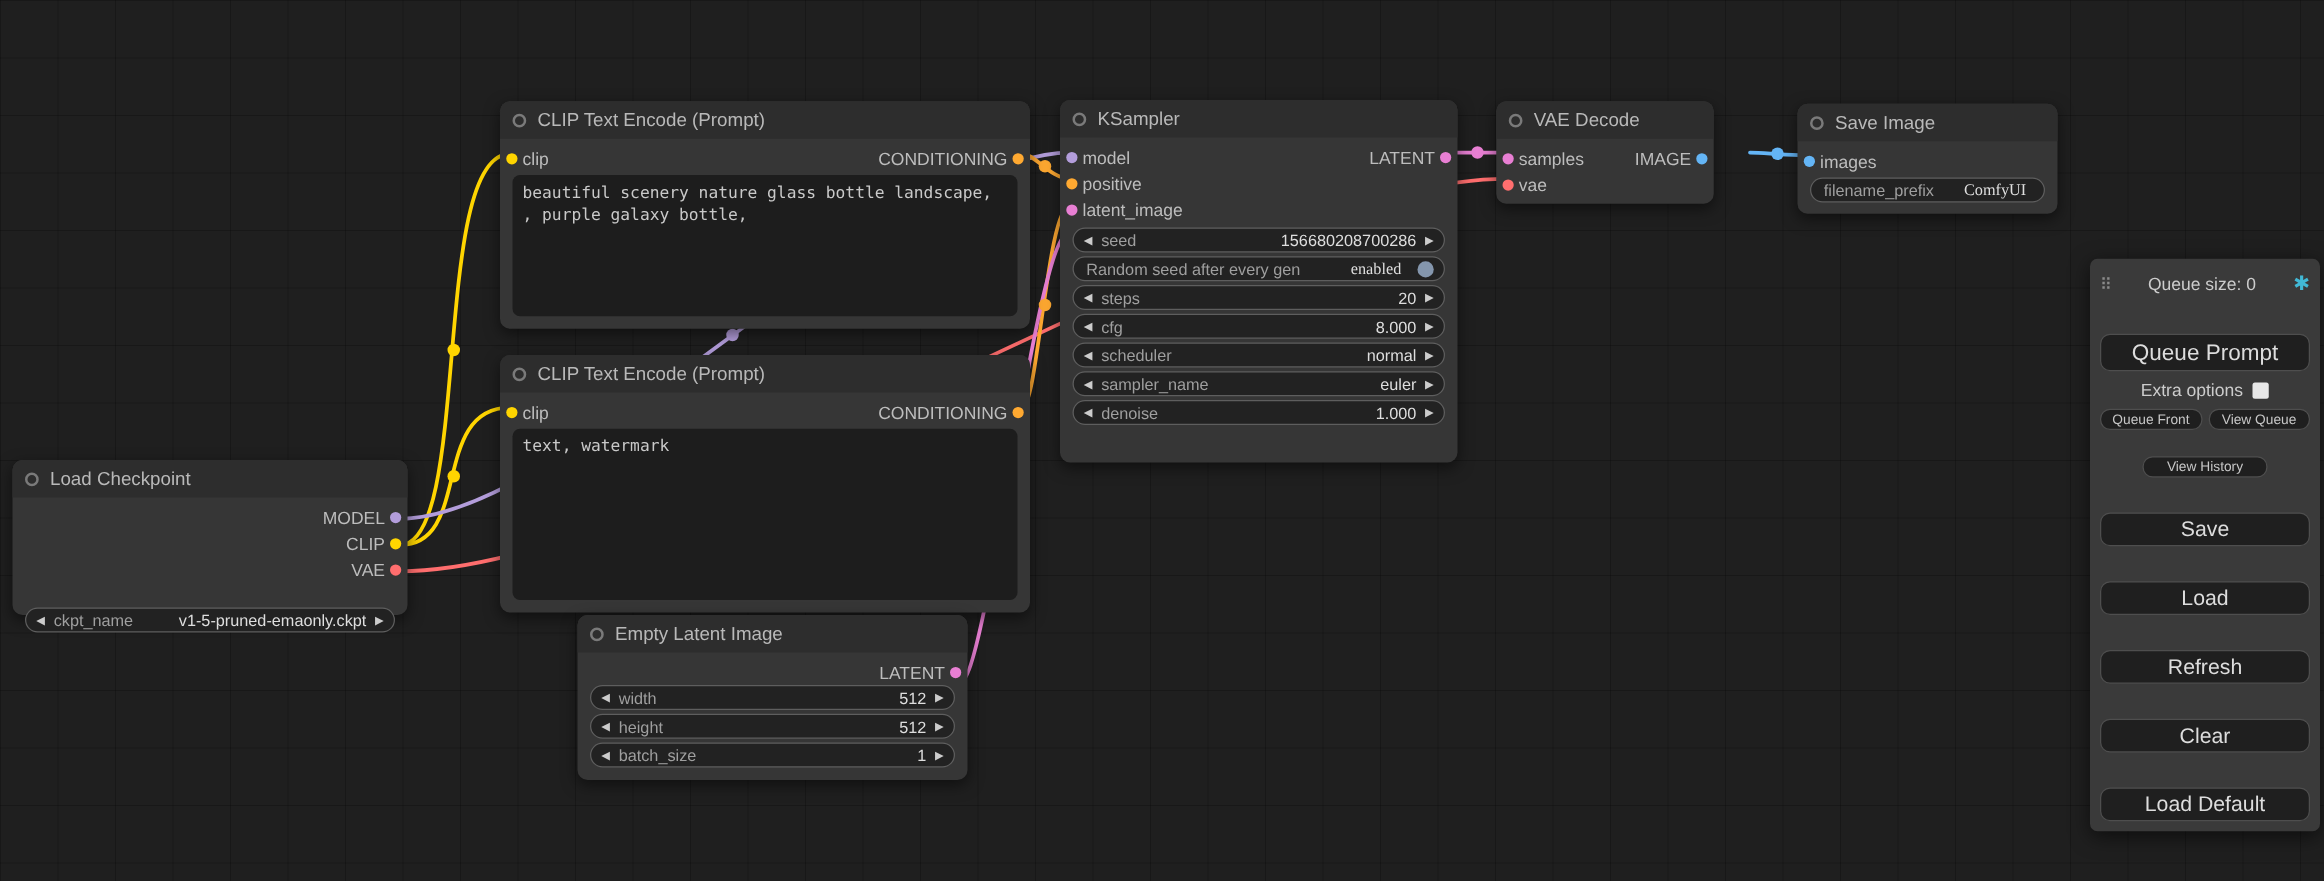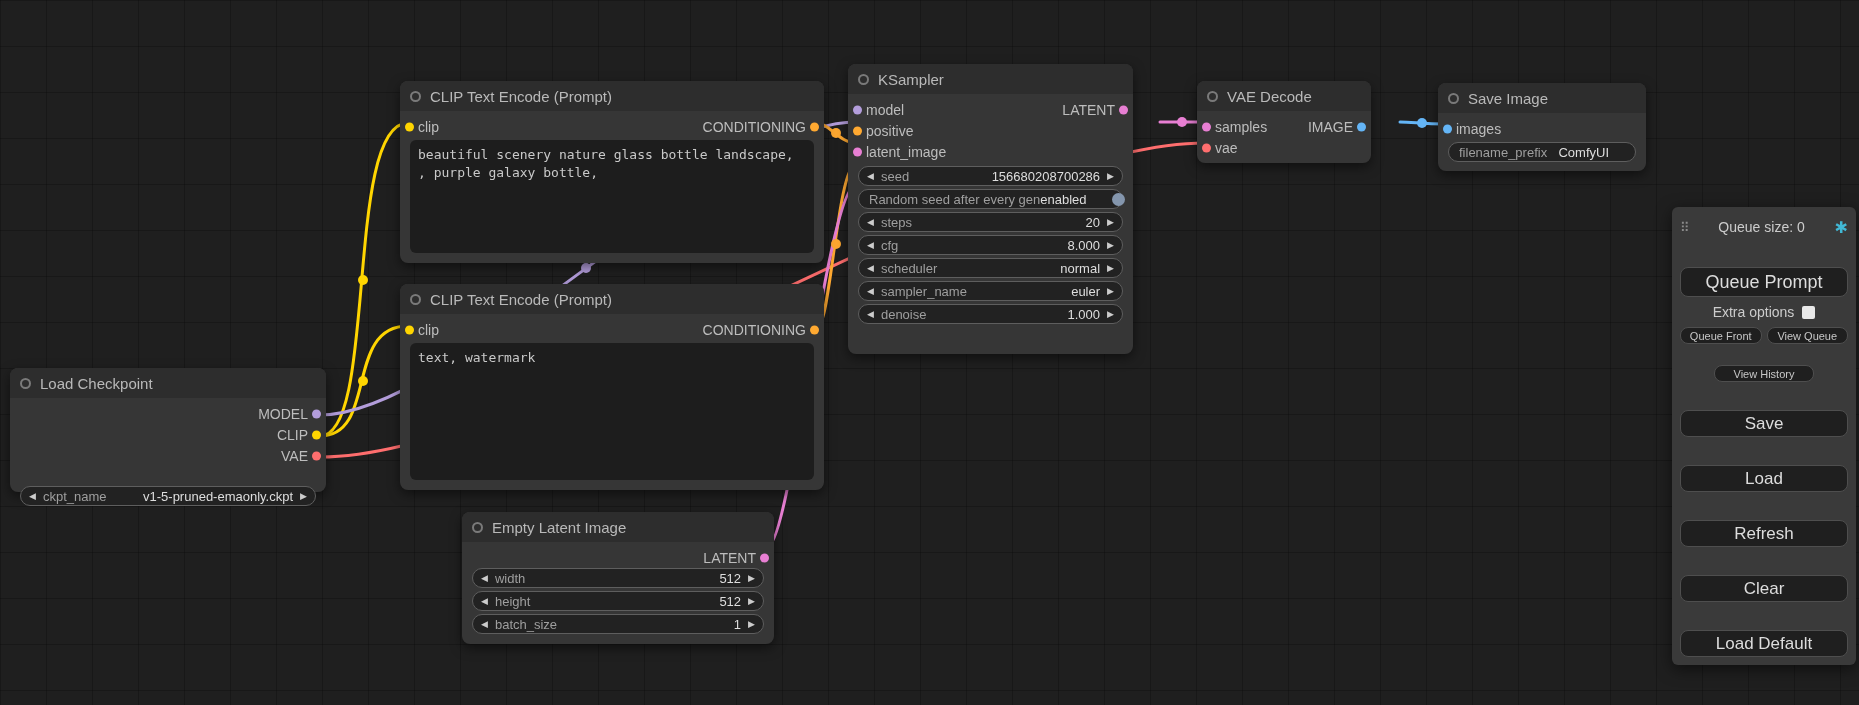--- a/index.html
+++ b/index.html
@@ -70,21 +70,21 @@
     border-radius:10px;
     margin:0 10px 3px;
     display:flex; align-items:center;
     padding:0 8px;
     font-size:13px; color:#9f9f9f;
     cursor:pointer;
   }
   .widget .wlabel { margin-left:7px; white-space:nowrap; }
   .widget .wvalue { margin-left:auto; margin-right:7px; color:#dedede; white-space:nowrap; }
   .widget.no-arrows .wlabel { margin-left:2px; }
-  .widget.no-arrows .wvalue { margin-right:18px; }
+  .widget.no-arrows .wvalue { margin-right:6px;font-family:Liberation Serif, serif; }
   .arrow { color:#cccccc; font-size:9px; line-height:1; flex:0 0 auto; }
   .arrow.left::before  { content:"\25C0"; }
   .arrow.right::before { content:"\25B6"; }
   .knob {
     width:13px; height:13px; border-radius:50%;
     background:#8496ad; margin-left:7px; flex:0 0 auto;
   }
 
   .prompt {
     flex:1;
@@ -230,21 +230,21 @@
     <div class="slot-row">
       <span class="slot-dot in c-clip"></span>
       <span>clip</span>
       <span class="out-label">CONDITIONING</span>
       <span class="slot-dot out c-cond"></span>
     </div>
     <textarea class="prompt" spellcheck="false" style="">text, watermark</textarea>
   </div>
 </div>
 
-<div class="node" style="left:462px;top:512px;width:312px;height:132px">
+<div class="node" style="left:462px;top:492px;width:312px;height:132px">
   <div class="node-title">
     <span class="collapse-dot"></span>
     <span>Empty Latent Image</span>
   </div>
   <div class="node-body">
     <div class="slot-row">
       <span class="out-label">LATENT</span>
       <span class="slot-dot out c-latent"></span>
     </div>
     <div class="widget">
@@ -261,21 +261,21 @@
     </div>
     <div class="widget">
       <span class="arrow left"></span>
       <span class="wlabel">batch_size</span>
       <span class="wvalue">1</span>
       <span class="arrow right"></span>
     </div>
   </div>
 </div>
 
-<div class="node" style="left:848px;top:64px;width:285px;height:290px">
+<div class="node" style="left:848px;top:80px;width:318px;height:290px">
   <div class="node-title">
     <span class="collapse-dot"></span>
     <span>KSampler</span>
   </div>
   <div class="node-body">
     <div class="slot-row">
       <span class="slot-dot in c-model"></span>
       <span>model</span>
       <span class="out-label">LATENT</span>
       <span class="slot-dot out c-latent"></span>

